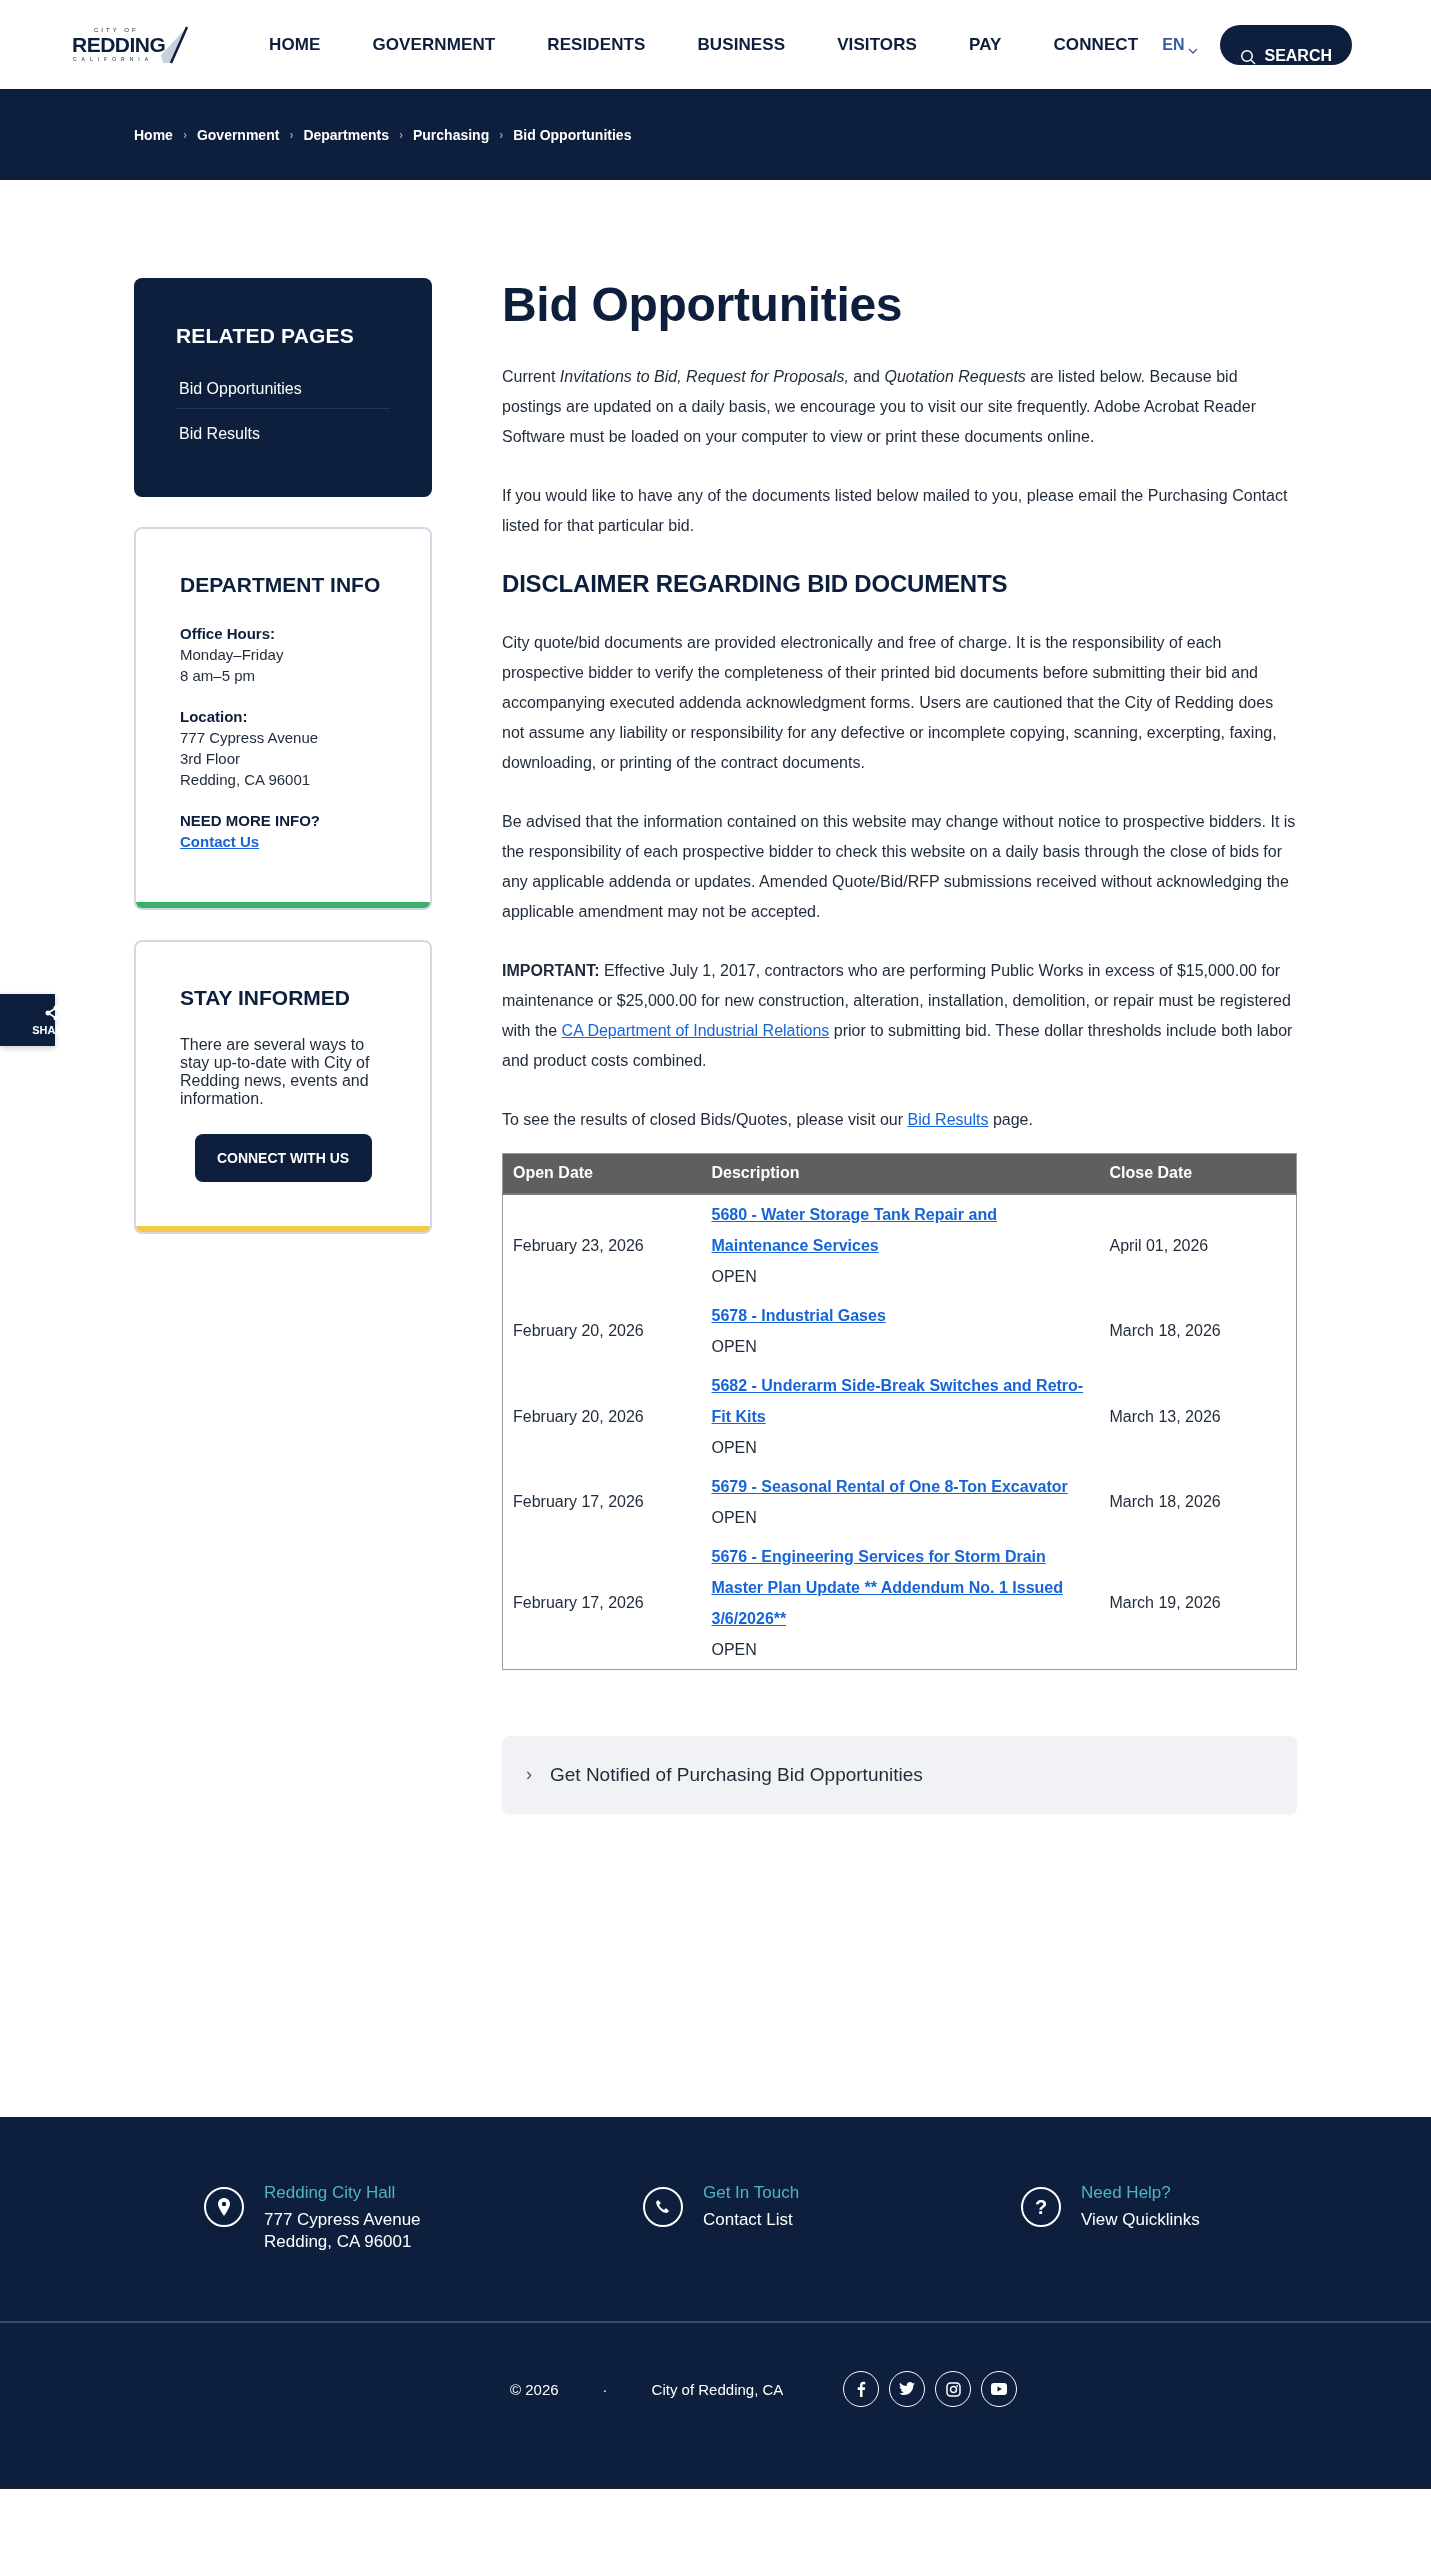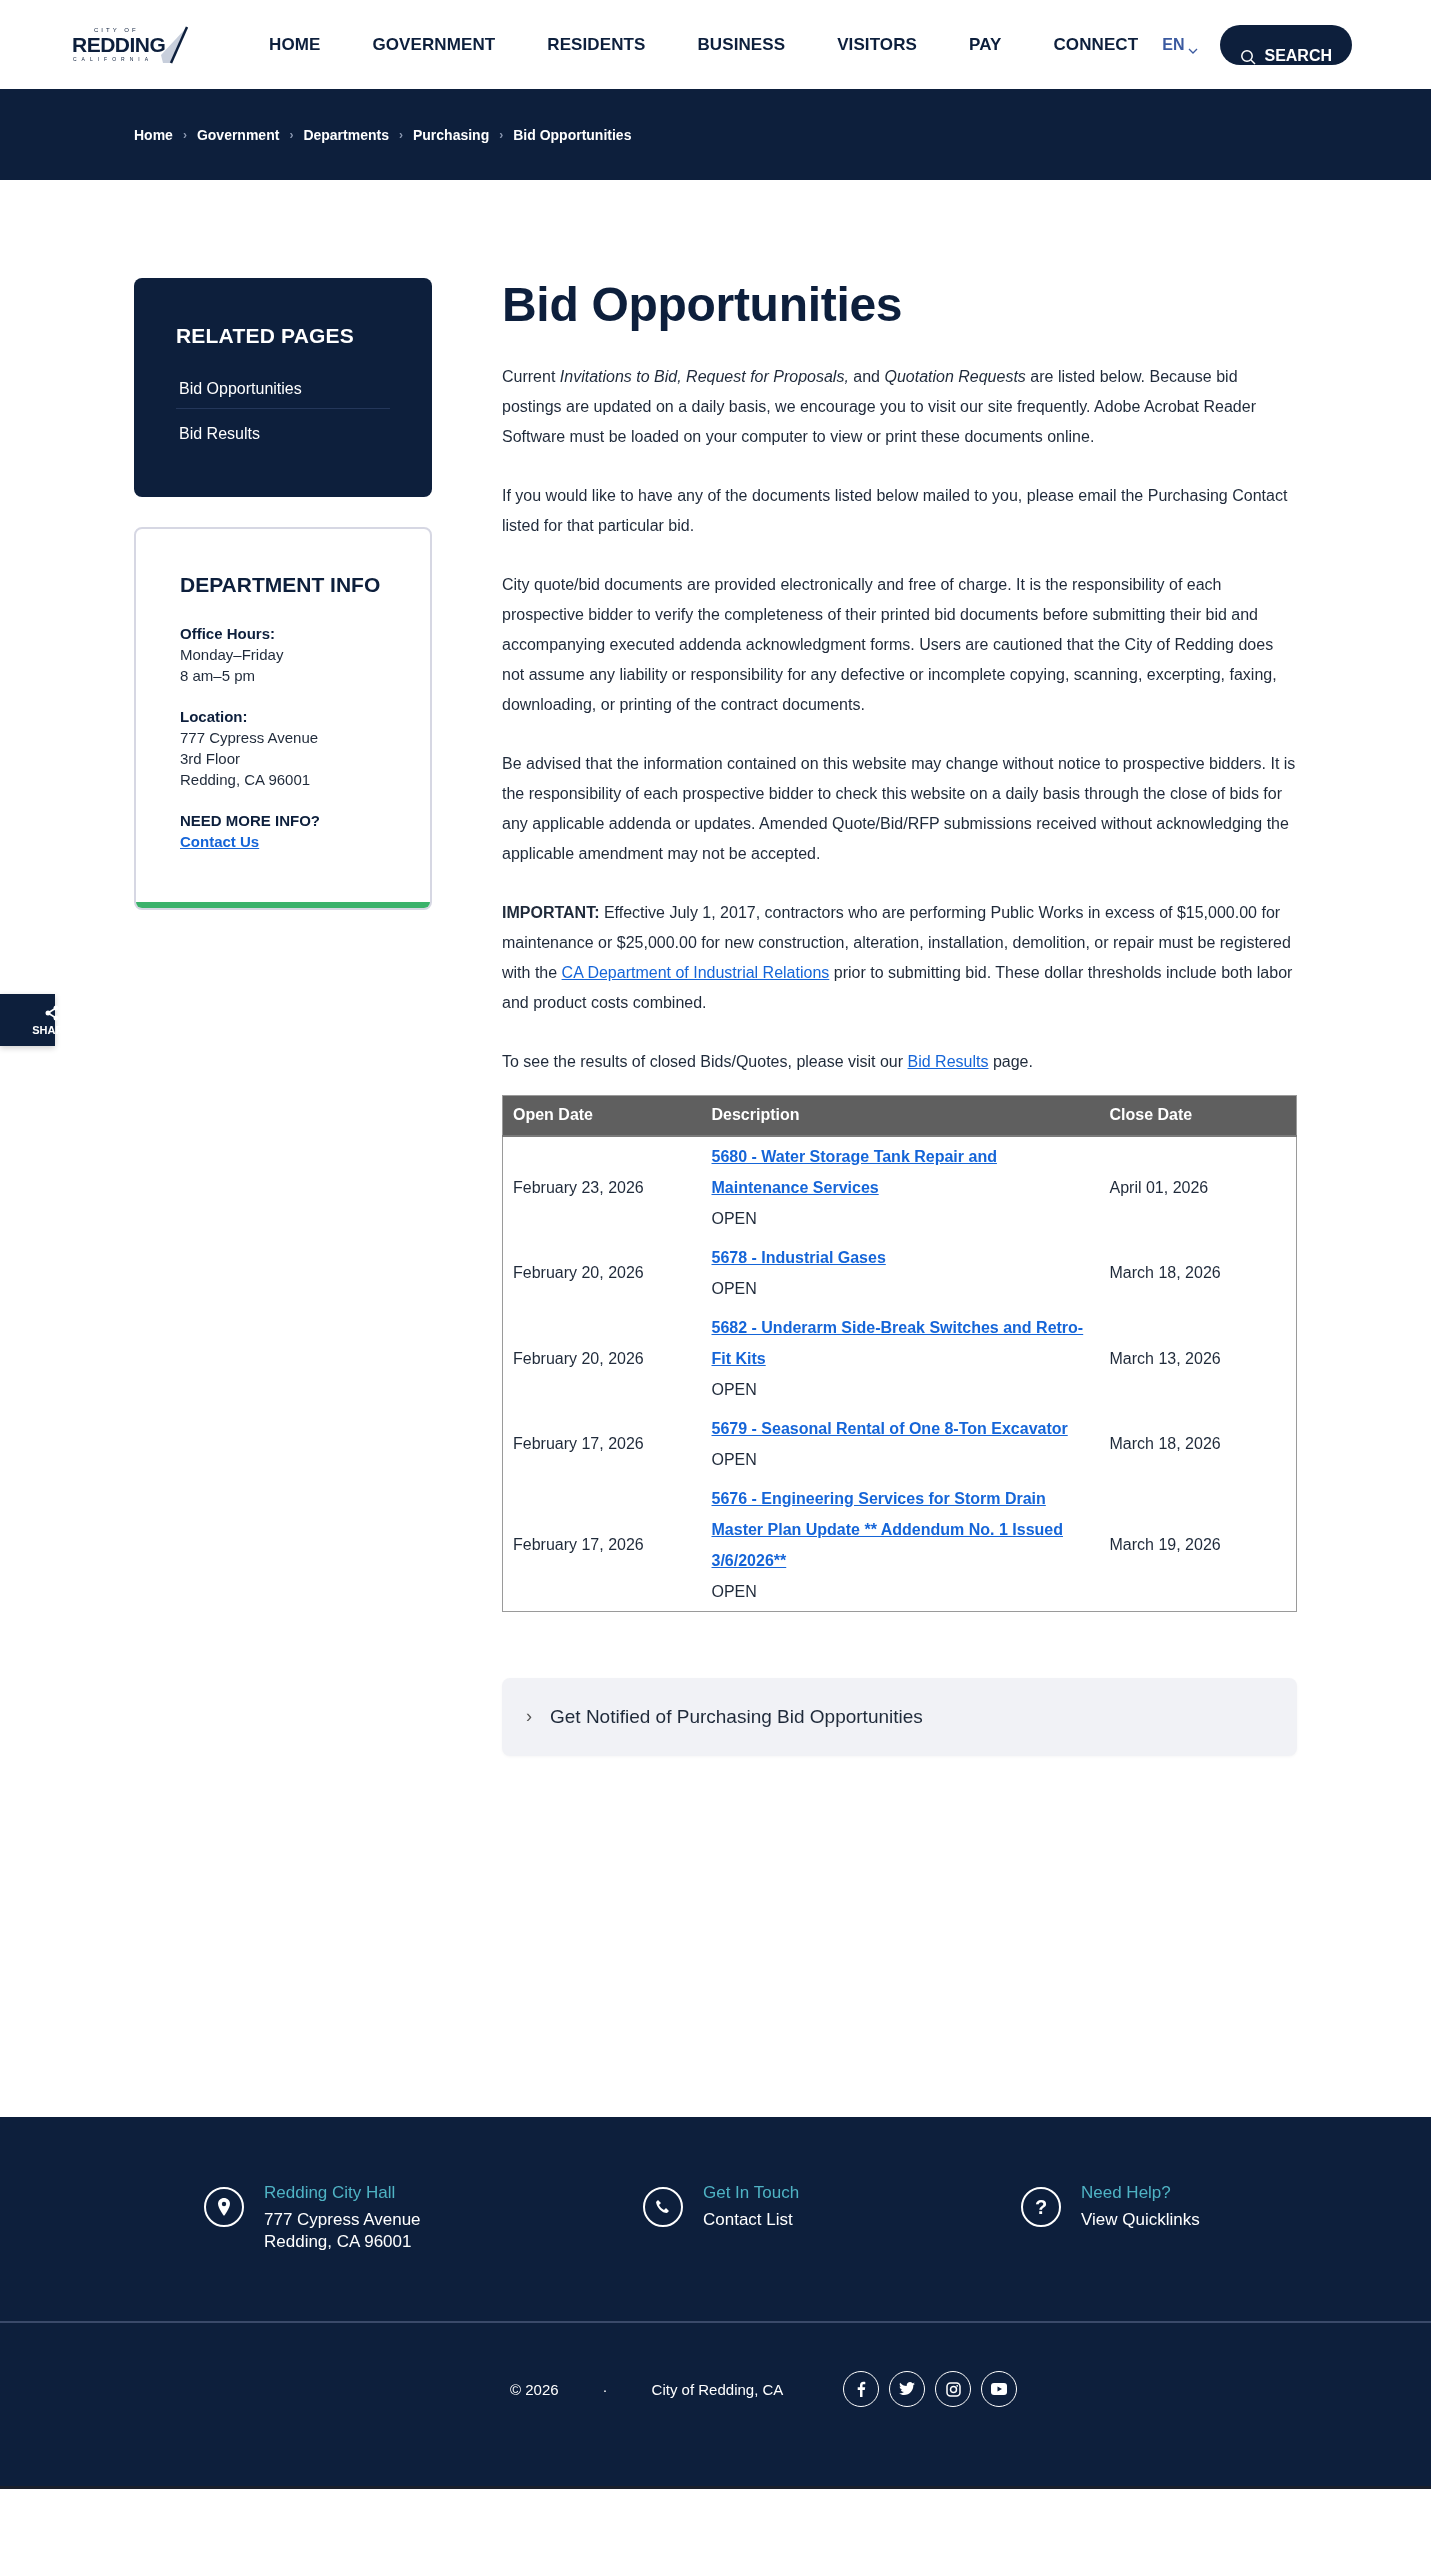--- a/index.html
+++ b/index.html
@@ -157,27 +157,34 @@
         <div>3rd Floor</div>
         <div>Redding, CA 96001</div>
       </div>
       <div class="info-block">
         <b>NEED MORE INFO?</b>
         <a href="#">Contact Us</a>
       </div>
       <div class="bar" style="background:#3bb26b"></div>
     </div>
 
+    <div class="card stay" style="padding-bottom:40px">
+      <h3>STAY INFORMED</h3>
+      <p>There are several ways to stay up-to-date with City of Redding news, events and information.</p>
+      <button class="connect-btn">CONNECT WITH US</button>
+      <div class="bar" style="background:#f2c94c"></div>
+    </div>
   </aside>
 
   <section class="content">
     <h1>Bid Opportunities</h1>
     <p><span>Current </span><i>Invitations to Bid, Request for Proposals,</i><span> and </span><i>Quotation Requests</i><span> are listed below. Because bid postings are updated on a daily basis, we encourage you to visit our site frequently. Adobe Acrobat Reader Software must be loaded on your computer to view or print these documents online.</span></p>
     <p>If you would like to have any of the documents listed below mailed to you, please email the Purchasing Contact listed for that particular bid.</p>
 
+    <h2>DISCLAIMER REGARDING BID DOCUMENTS</h2>
     <p>City quote/bid documents are provided electronically and free of charge. It is the responsibility of each prospective bidder to verify the completeness of their printed bid documents before submitting their bid and accompanying executed addenda acknowledgment forms. Users are cautioned that the City of Redding does not assume any liability or responsibility for any defective or incomplete copying, scanning, excerpting, faxing, downloading, or printing of the contract documents.</p>
     <p>Be advised that the information contained on this website may change without notice to prospective bidders. It is the responsibility of each prospective bidder to check this website on a daily basis through the close of bids for any applicable addenda or updates. Amended Quote/Bid/RFP submissions received without acknowledging the applicable amendment may not be accepted.</p>
     <p><b>IMPORTANT:</b><span> Effective July 1, 2017, contractors who are performing Public Works in excess of $15,000.00 for maintenance or $25,000.00 for new construction, alteration, installation, demolition, or repair must be registered with the </span><a href="#">CA Department of Industrial Relations</a><span> prior to submitting bid.  These dollar thresholds include both labor and product costs combined.</span></p>
     <p style="margin-bottom:22px"><span>To see the results of closed Bids/Quotes, please visit our </span><a href="#">Bid Results</a><span> page.</span></p>
 
     <table class="bids">
       <thead>
         <tr>
           <th style="width:199px">Open Date</th>
           <th style="width:398px">Description</th>

